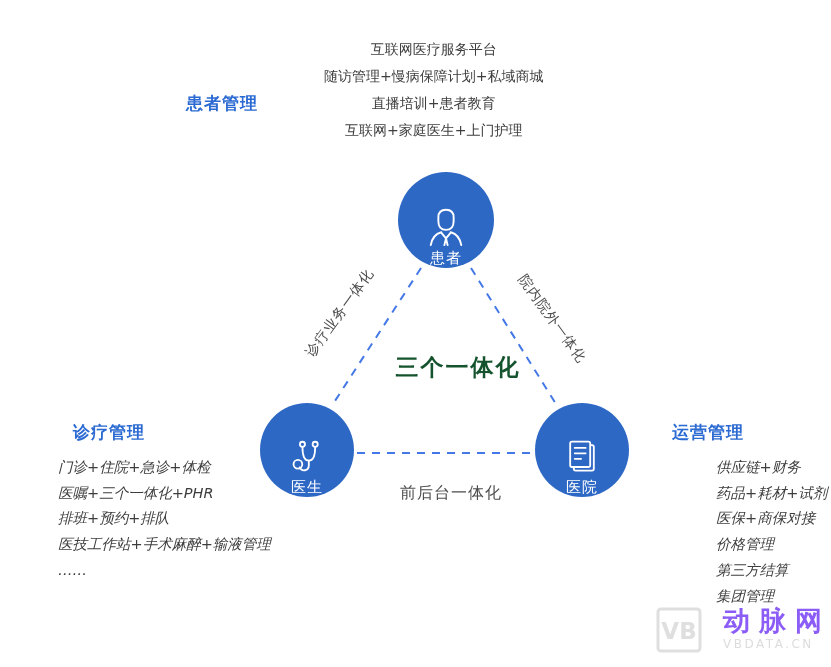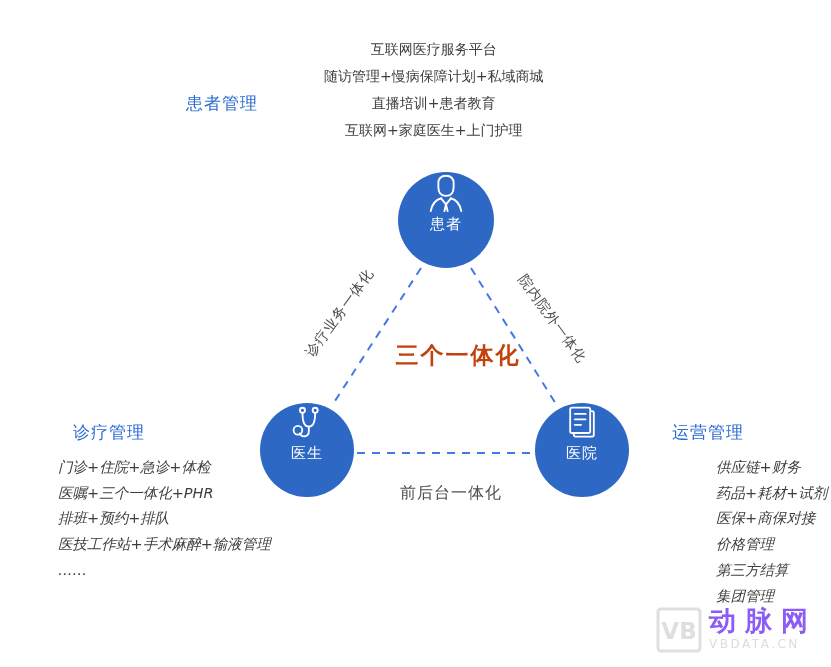--- a/index.html
+++ b/index.html
@@ -1,41 +1,41 @@
 <!DOCTYPE html>
 <html><head>
 <meta charset="utf-8">
 <style>
   html,body{margin:0;padding:0;background:#ffffff;}
   .canvas{
     position:relative;width:831px;height:667px;background:#ffffff;overflow:hidden;
     font-family:"DejaVu Sans","Liberation Sans",sans-serif;
   }
   .abs{position:absolute;}
-  .sec-title{font-size:17px;font-weight:normal;color:#2a6ad2;letter-spacing:1px;white-space:nowrap;}
+  .sec-title{font-size:17px;font-weight:bold;color:#2a6ad2;letter-spacing:1px;white-space:nowrap;}
   .list{color:#3d3d3d;white-space:nowrap;}
   .top-list{left:324px;top:36px;font-size:14px;line-height:27px;text-align:center;}
   .side-list{font-size:14.5px;line-height:25.7px;font-style:italic;}
   .left-list{left:58px;top:455px;}
   .right-list{left:672px;top:455px;margin-left:44px;}
   .node{
     border-radius:50%;background:#2e68c5;display:flex;flex-direction:column;
-    align-items:center;justify-content:flex-start;
+    align-items:center;justify-content:flex-end;
   }
   .node-label{color:#ffffff;font-size:15px;letter-spacing:1px;margin-top:1px;}
   .node svg{display:block;}
   .edge-label{font-size:14px;color:#4d4d4d;white-space:nowrap;letter-spacing:1px;}
   .edge-left{left:340px;top:313px;transform:translate(-50%,-50%) rotate(-54deg);}
   .edge-right{left:552px;top:319px;transform:translate(-50%,-50%) rotate(54deg);}
   .edge-bottom{left:451px;top:493px;transform:translate(-50%,-50%);font-size:16px;color:#4d4d4d;letter-spacing:1px;white-space:nowrap;}
   .center-title{
-    left:458px;top:355px;transform:translate(-50%,-50%);
-    font-size:23px;font-weight:600;color:#c2410c;letter-spacing:2px;white-space:nowrap;
+    left:458px;top:367px;transform:translate(-50%,-50%);
+    font-size:23px;font-weight:600;color:#14532d;letter-spacing:2px;white-space:nowrap;
   }
-  .watermark{left:656px;top:607px;display:flex;align-items:flex-start;gap:7px;}
+  .watermark{left:656px;top:607px;display:flex;align-items:flex-start;gap:21px;}
   .wm-brand{font-size:27px;font-weight:bold;color:#8b5cf6;letter-spacing:9px;line-height:28px;white-space:nowrap;}
   .wm-domain{font-size:12px;color:#dcdcdc;letter-spacing:2.5px;margin-top:2px;white-space:nowrap;}
 </style>
 </head>
 <body>
 
 <div class="canvas">
 
   <svg class="abs" style="left:0;top:0;" width="831" height="667" viewBox="0 0 831 667">
     <line x1="421" y1="268" x2="333" y2="404" stroke="#4478e6" stroke-width="2" stroke-dasharray="8 7"></line>

